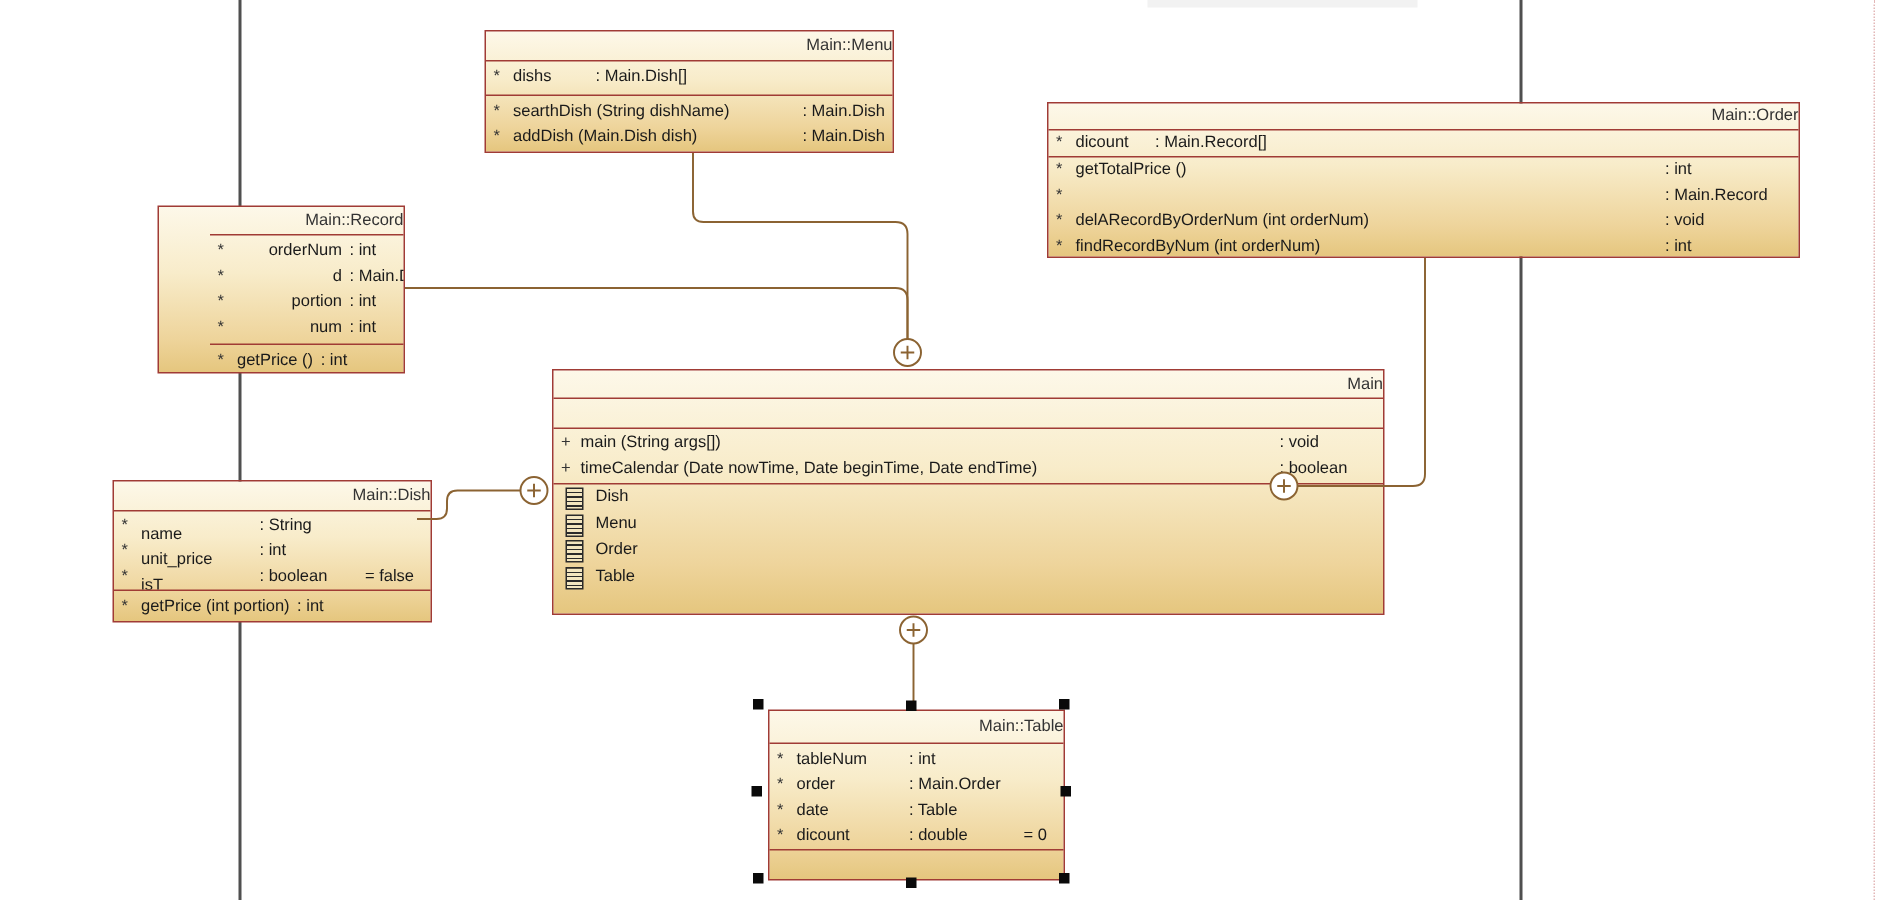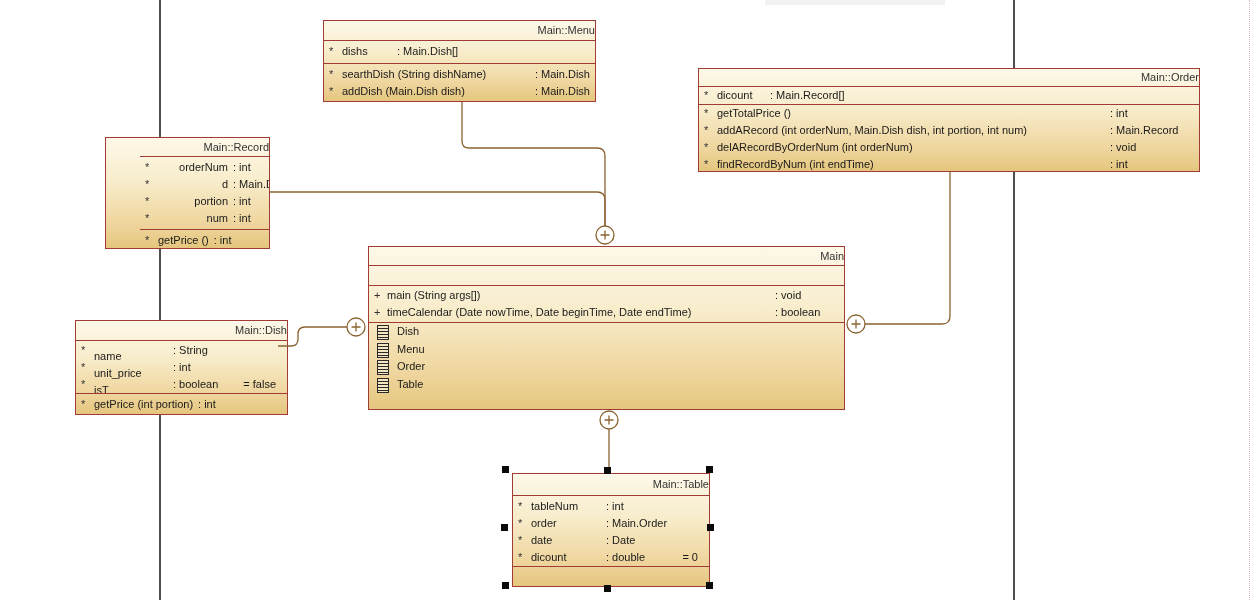--- a/index.html
+++ b/index.html
@@ -43,21 +43,21 @@
   #cls-record .sec-methods{height:20px;}
   #cls-record .sec-attrs .nm{width:70px;text-align:right;}
 
   #cls-order{left:698px;top:68px;width:502px;height:104px;}
   #cls-order .cls-title{height:18px;line-height:17px;}
   #cls-order .sec-attrs{height:18px;padding-top:0;}
   #cls-order .sec-methods{height:68px;padding-top:0;}
   #cls-order .sec-attrs .nm{width:48px;}
   #cls-order .sec-methods .tp{margin-left:auto;width:84px;text-align:left;}
 
-  #cls-main{left:368px;top:246px;width:477px;height:164px;}
+  #cls-main{left:368px;top:246px;width:555px;height:164px;}
   #cls-main .cls-title{height:19px;line-height:18px;}
   #cls-main .sec-attrs{height:20px;}
   #cls-main .sec-methods{height:37px;padding-top:1px;}
   #cls-main .sec-nested{height:88px;}
   #cls-main .sec-methods .tp{margin-left:auto;width:64px;text-align:left;}
   .nrow{display:flex;align-items:flex-start;height:17.5px;padding-left:8px;gap:8px;}
   .class-icon{flex:none;width:10px;height:13px;border:1px solid #2a2a2a;
     background:repeating-linear-gradient(180deg,#f3e6c0 0 2px,#2a2a2a 2px 3px);}
 
   #cls-dish{left:75px;top:320px;width:213px;height:95px;}
@@ -154,31 +154,30 @@
       </div>
     </div>
     <div class="sec sec-methods">
       <div class="row">
         <span class="mk">*</span>
         <span class="nm">getTotalPrice ()</span>
         <span class="tp">: int</span>
       </div>
       <div class="row">
         <span class="mk">*</span>
-        <span class="nm">addARecord (int orderNum, Main.Dish dish, int portion, int num)</span>
         <span class="tp">: Main.Record</span>
       </div>
       <div class="row">
         <span class="mk">*</span>
         <span class="nm">delARecordByOrderNum (int orderNum)</span>
         <span class="tp">: void</span>
       </div>
       <div class="row">
         <span class="mk">*</span>
-        <span class="nm">findRecordByNum (int endTime)</span>
+        <span class="nm">findRecordByNum (int orderNum)</span>
         <span class="tp">: int</span>
       </div>
     </div>
   </div>
 
   <div class="uml-class" id="cls-main">
     <div class="cls-title">Main</div>
     <div class="sec sec-attrs"></div>
     <div class="sec sec-methods">
       <div class="row">
@@ -250,21 +249,21 @@
         <span class="tp">: int</span>
       </div>
       <div class="row">
         <span class="mk">*</span>
         <span class="nm">order</span>
         <span class="tp">: Main.Order</span>
       </div>
       <div class="row">
         <span class="mk">*</span>
         <span class="nm">date</span>
-        <span class="tp">: Date</span>
+        <span class="tp">: Table</span>
       </div>
       <div class="row">
         <span class="mk">*</span>
         <span class="nm">dicount</span>
         <span class="tp">: double</span>
         <span class="df">= 0</span>
       </div>
     </div>
     <div class="sec sec-methods"></div>
   </div>

